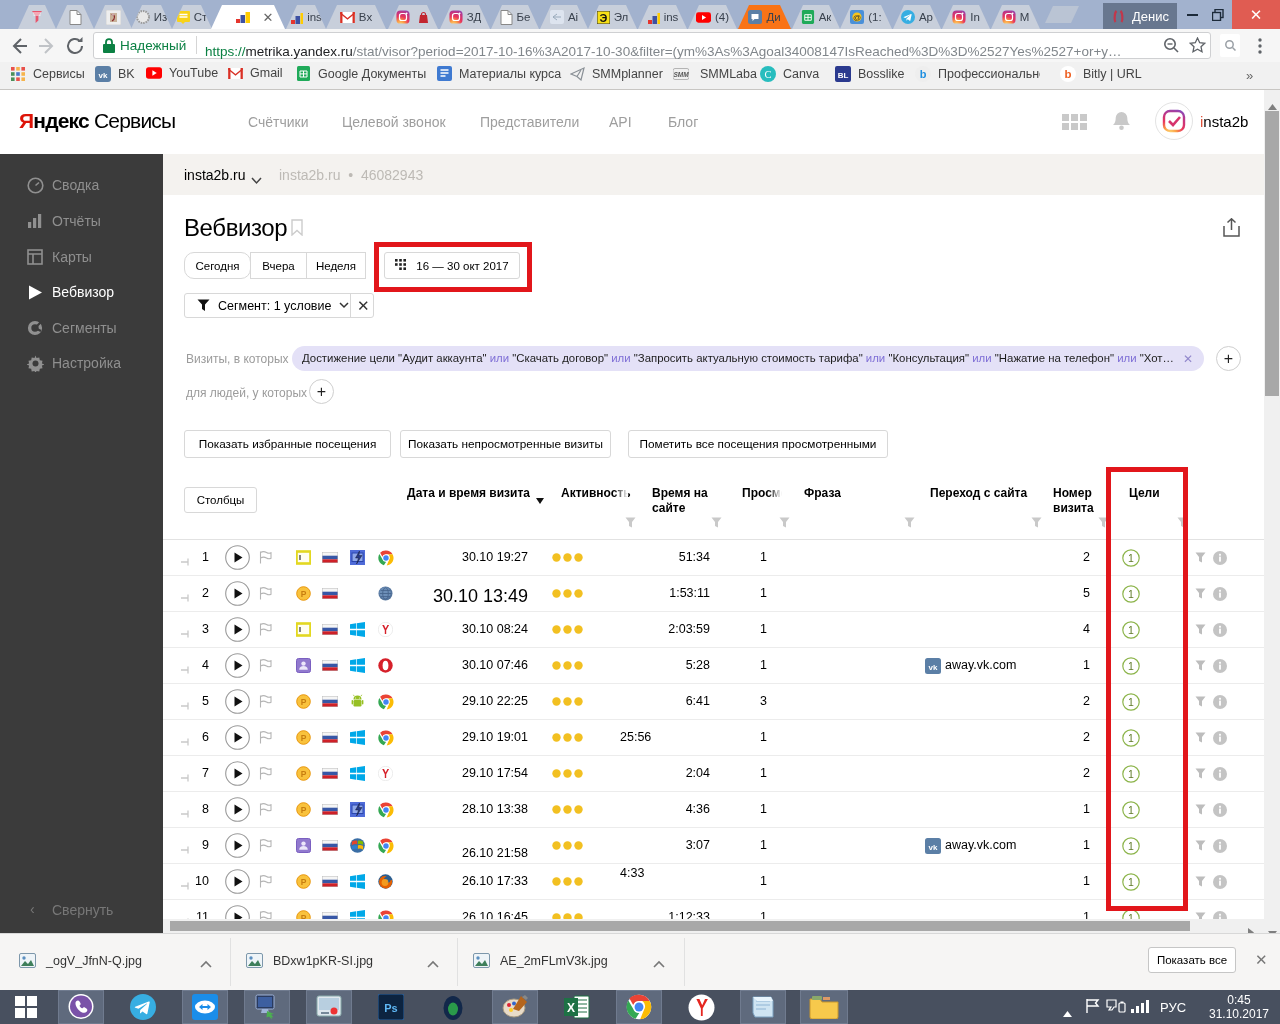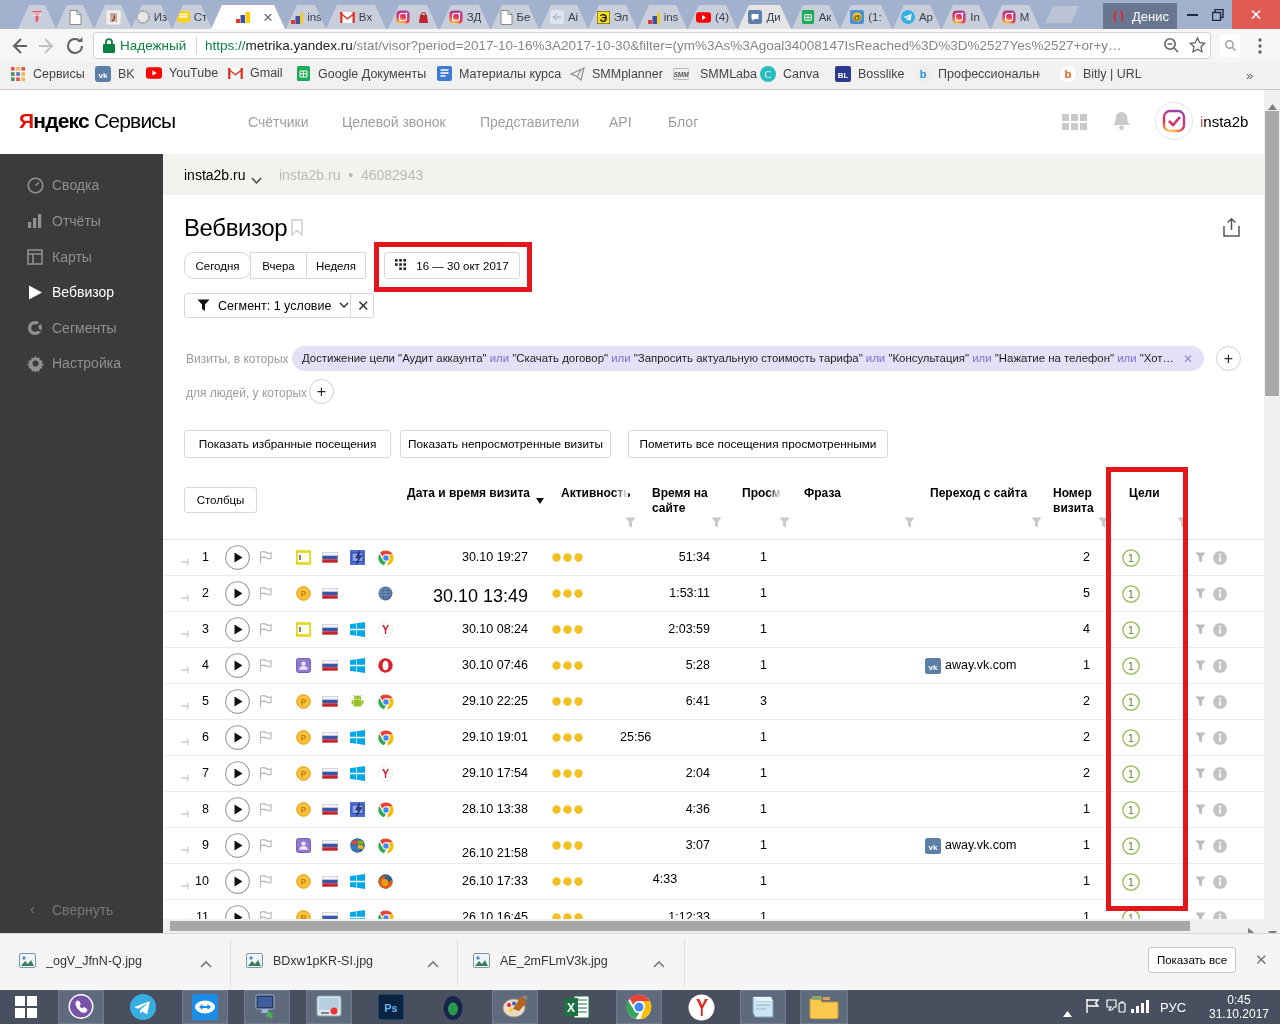--- a/index.html
+++ b/index.html
@@ -123,21 +123,21 @@
     </svg>
     <span class="tablabel">ins</span>
   </div>
 <div class="tab" style="left:688px;width:49px;background:#c8cfdb">
     <svg width="15" height="11" viewBox="0 0 17 12" style="display:block">
       <rect width="17" height="12" rx="2.8" fill="#f00"></rect>
       <path d="M6.8 3.2l4.6 2.8-4.6 2.8z" fill="#fff"></path>
     </svg>
     <span class="tablabel">(4)</span>
   </div>
-<div class="tab" style="left:738px;width:53px;background:#e5e5e5">
+<div class="tab" style="left:738px;width:53px;background:#f97316">
     <svg width="14" height="14" viewBox="0 0 14 14" style="display:block">
       <rect width="14" height="14" rx="2.5" fill="#5b7fa6"></rect>
       <path d="M3.5 4h7v5h-4l-2 2v-2h-1z" fill="#fff"></path>
     </svg>
     <span class="tablabel">Ди</span>
   </div>
 <div class="tab" style="left:792px;width:48px;background:#c8cfdb">
     <svg width="14" height="14" viewBox="0 0 15 15" style="display:block">
       <rect x="1" width="13" height="15" rx="1.5" fill="#1faa59"></rect>
       <path d="M4 5h7v6H4zM4 7.9h7M4 5h0M7.5 5v6" stroke="#fff" stroke-width="1" fill="none"></path>
@@ -199,21 +199,21 @@
       <path d="M18 11a7 7 0 1 1-2.2-5.1" stroke="#5f6368" stroke-width="2" fill="none"></path>
       <path d="M18.5 2v5h-5z" fill="#5f6368"></path>
     </svg></div>
 <div style="position:absolute;left:93px;top:32px;width:1118px;height:27px;background:#fff;border:1px solid #cfd0d2;border-radius:3px"></div>
 <div style="position:absolute;left:103px;top:38px;width:12px;height:15px"><svg width="12" height="15" viewBox="0 0 12 15">
       <rect y="6" width="12" height="9" rx="1" fill="#0b8043"></rect>
       <path d="M3 6V4.2a3 3 0 0 1 6 0V6" stroke="#0b8043" stroke-width="1.8" fill="none"></path>
     </svg></div>
 <div style="position:absolute;left:120px;top:38px;font-size:13.5px;color:#0b8043">Надежный</div>
 <div style="position:absolute;left:196px;top:36px;width:1px;height:18px;background:#d5d5d5"></div>
-<div style="position:absolute;left:205px;top:38px;width:945px;overflow:hidden;white-space:nowrap;font-size:13.5px;color:#80868b"><span style="color:#0b8043">https://</span><span style="color:#202124">metrika.yandex.ru</span>/stat/visor?period=2017-10-16%3A2017-10-30&amp;filter=(ym%3As%3Agoal34008147IsReached%3D%3D%2527Yes%2527+or+y…</div>
+<div style="position:absolute;left:205px;top:44px;width:945px;overflow:hidden;white-space:nowrap;font-size:13.5px;color:#80868b"><span style="color:#0b8043">https://</span><span style="color:#202124">metrika.yandex.ru</span>/stat/visor?period=2017-10-16%3A2017-10-30&amp;filter=(ym%3As%3Agoal34008147IsReached%3D%3D%2527Yes%2527+or+y…</div>
 <div style="position:absolute;left:1163px;top:37px;width:18px;height:18px"><svg width="17" height="17" viewBox="0 0 17 17">
       <circle cx="7" cy="7" r="5.2" fill="none" stroke="#5f6368" stroke-width="1.6"></circle>
       <path d="M11 11l4 4" stroke="#5f6368" stroke-width="1.6"></path>
       <path d="M4.5 7h5" stroke="#5f6368" stroke-width="1.4"></path>
     </svg></div>
 <div style="position:absolute;left:1189px;top:37px;width:18px;height:18px"><svg width="17" height="17" viewBox="0 0 17 17">
       <path d="M8.5 1l2.2 4.7 5 .6-3.7 3.4 1 5-4.5-2.5L4 14.7l1-5L1.3 6.3l5-.6z" fill="none" stroke="#5f6368" stroke-width="1.3"></path>
     </svg></div>
 <div style="position:absolute;left:1220px;top:34px;width:20px;height:23px;background:#fff;border-radius:2px;display:flex;align-items:center;justify-content:center">
     <svg width="13" height="13" viewBox="0 0 13 13">
@@ -1203,21 +1203,21 @@
       </svg>
     </div>
     <div style="position:absolute;left:257px;top:10px;width:108px;text-align:right;font-size:12.5px;color:#000">26.10 17:33</div>
     <div style="position:absolute;left:389px;top:13px">
       <svg width="34" height="9" viewBox="0 0 34 9" style="display:block">
         <circle cx="4.5" cy="4.5" r="4.2" fill="#f2c021"></circle>
         <circle cx="15.5" cy="4.5" r="4.2" fill="#f2c021"></circle>
         <circle cx="26.5" cy="4.5" r="4.2" fill="#f2c021"></circle>
       </svg>
     </div>
-    <div style="position:absolute;left:457px;top:8px;width:90px;text-align:center;font-size:12.5px;color:#000">4:33</div>
+    <div style="position:absolute;left:457px;top:2px;width:90px;text-align:left;font-size:12.5px;color:#000">4:33</div>
     <div style="position:absolute;left:597px;top:10px;font-size:12.5px;color:#000">1</div>
     <div style="position:absolute;left:857px;top:10px;width:70px;text-align:right;font-size:12.5px;color:#000">1</div>
     <div style="position:absolute;left:959px;top:9px">
       <svg width="18" height="18" viewBox="0 0 18 18" style="display:block">
         <circle cx="9" cy="9" r="8.2" fill="none" stroke="#8cb44a" stroke-width="1.2"></circle>
         <text x="9" y="13" font-family="Liberation Sans" font-size="10.5" fill="#5f7a28" text-anchor="middle">1</text>
       </svg>
     </div>
     <div style="position:absolute;left:1032px;top:12px">
       <svg width="11" height="11" viewBox="0 0 11 11" style="display:block">

